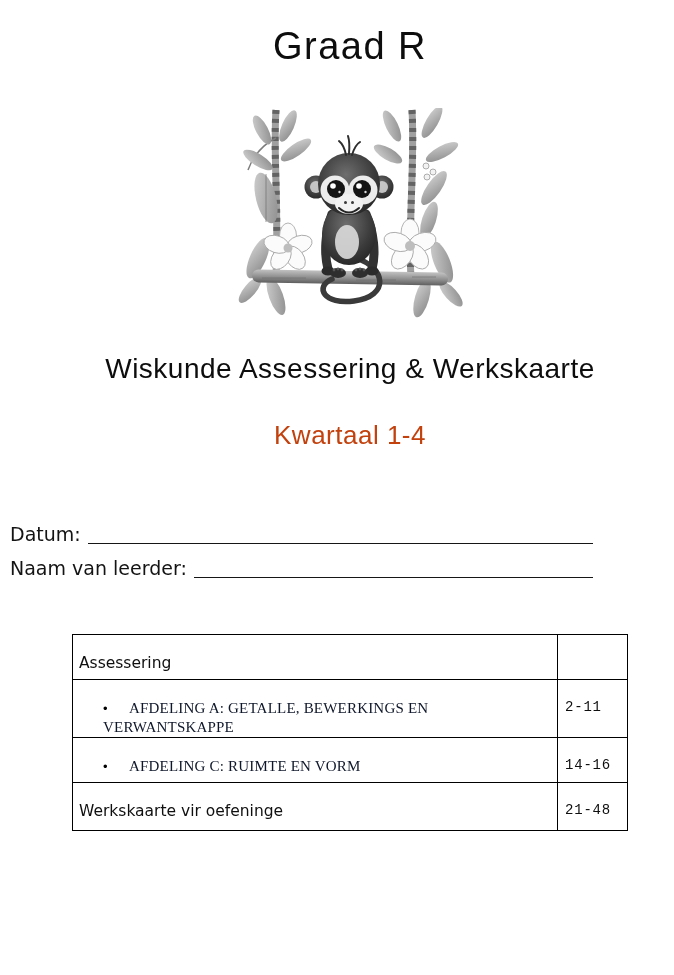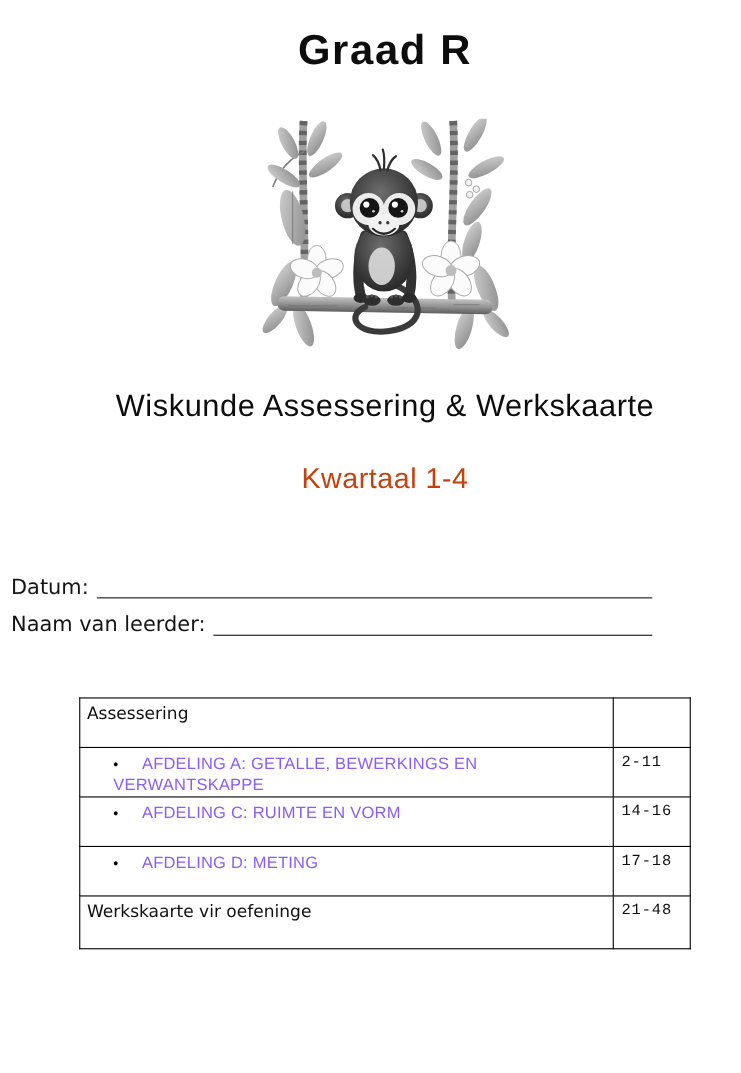--- a/index.html
+++ b/index.html
@@ -13,21 +13,21 @@
     overflow: hidden;
     font-family: "Liberation Sans", sans-serif;
   }
   .centerband {
     padding-left: 26px;
     text-align: center;
   }
   .title {
     margin-top: 24px;
     font-family: "Liberation Sans", sans-serif;
-    font-weight: 700;
+    font-weight: 400;
     font-size: 38px;
     line-height: 44px;
     letter-spacing: 1.5px;
     color: #0d0d0d;
   }
   .art {
     display: block;
     width: 228px;
     height: 210px;
     margin: 40px auto 0;
@@ -73,21 +73,21 @@
   }
   table.toc {
     margin: 51px 0 0 72px;
     width: 555px;
     border-collapse: collapse;
     table-layout: fixed;
   }
   table.toc td {
     border: 1.5px solid #000000;
     vertical-align: top;
-    padding-top: 5px;
+    padding-top: 19px;
   }
   td.colL { width: 485px; }
   td.colR { width: 70px; }
   tr.hdr-row td  { height: 45px; }
   tr.item-row td { height: 45px; }
   tr.ftr-row td  { height: 48px; }
   .hdr-label, .ftr-label {
     font-family: "DejaVu Sans", sans-serif;
     font-size: 15.5px;
     padding-left: 6px;
@@ -97,25 +97,25 @@
   td.item-cell { padding-left: 30px; }
   .bullet {
     display: inline-block;
     width: 26px;
     font-size: 13px;
     color: #000;
     vertical-align: top;
     line-height: 19px;
   }
   .item-label {
-    font-family: Liberation Sans, sans-serif;
+    font-family: Liberation Serif, serif;
     font-size: 15px;
     letter-spacing: 0.2px;
     line-height: 19px;
-    color: #8b5cf6;
+    color: #0f172a;
   }
   td.pages-cell {
     padding-left: 7px;
     font-family: Liberation Mono, monospace;
     font-size: 14px;
     letter-spacing: 0.8px;
     color: #0f0f0f;
   }
 </style>
 </head>
@@ -271,26 +271,20 @@
     </tr>
 
 
     <tr class="item-row">
       <td class="colL item-cell">
         <span class="bullet">•</span><span class="item-label">AFDELING C: RUIMTE EN VORM</span>
       </td>
       <td class="colR pages-cell">14-16</td>
     </tr>
 
-    <tr class="item-row">
-      <td class="colL item-cell">
-        <span class="bullet">•</span><span class="item-label">AFDELING D: METING</span>
-      </td>
-      <td class="colR pages-cell">17-18</td>
-    </tr>
 
 
     <tr class="ftr-row">
       <td class="colL">
         <span class="ftr-label">Werkskaarte vir oefeninge</span>
       </td>
       <td class="colR pages-cell">21-48</td>
     </tr>
   </tbody>
     </table>

